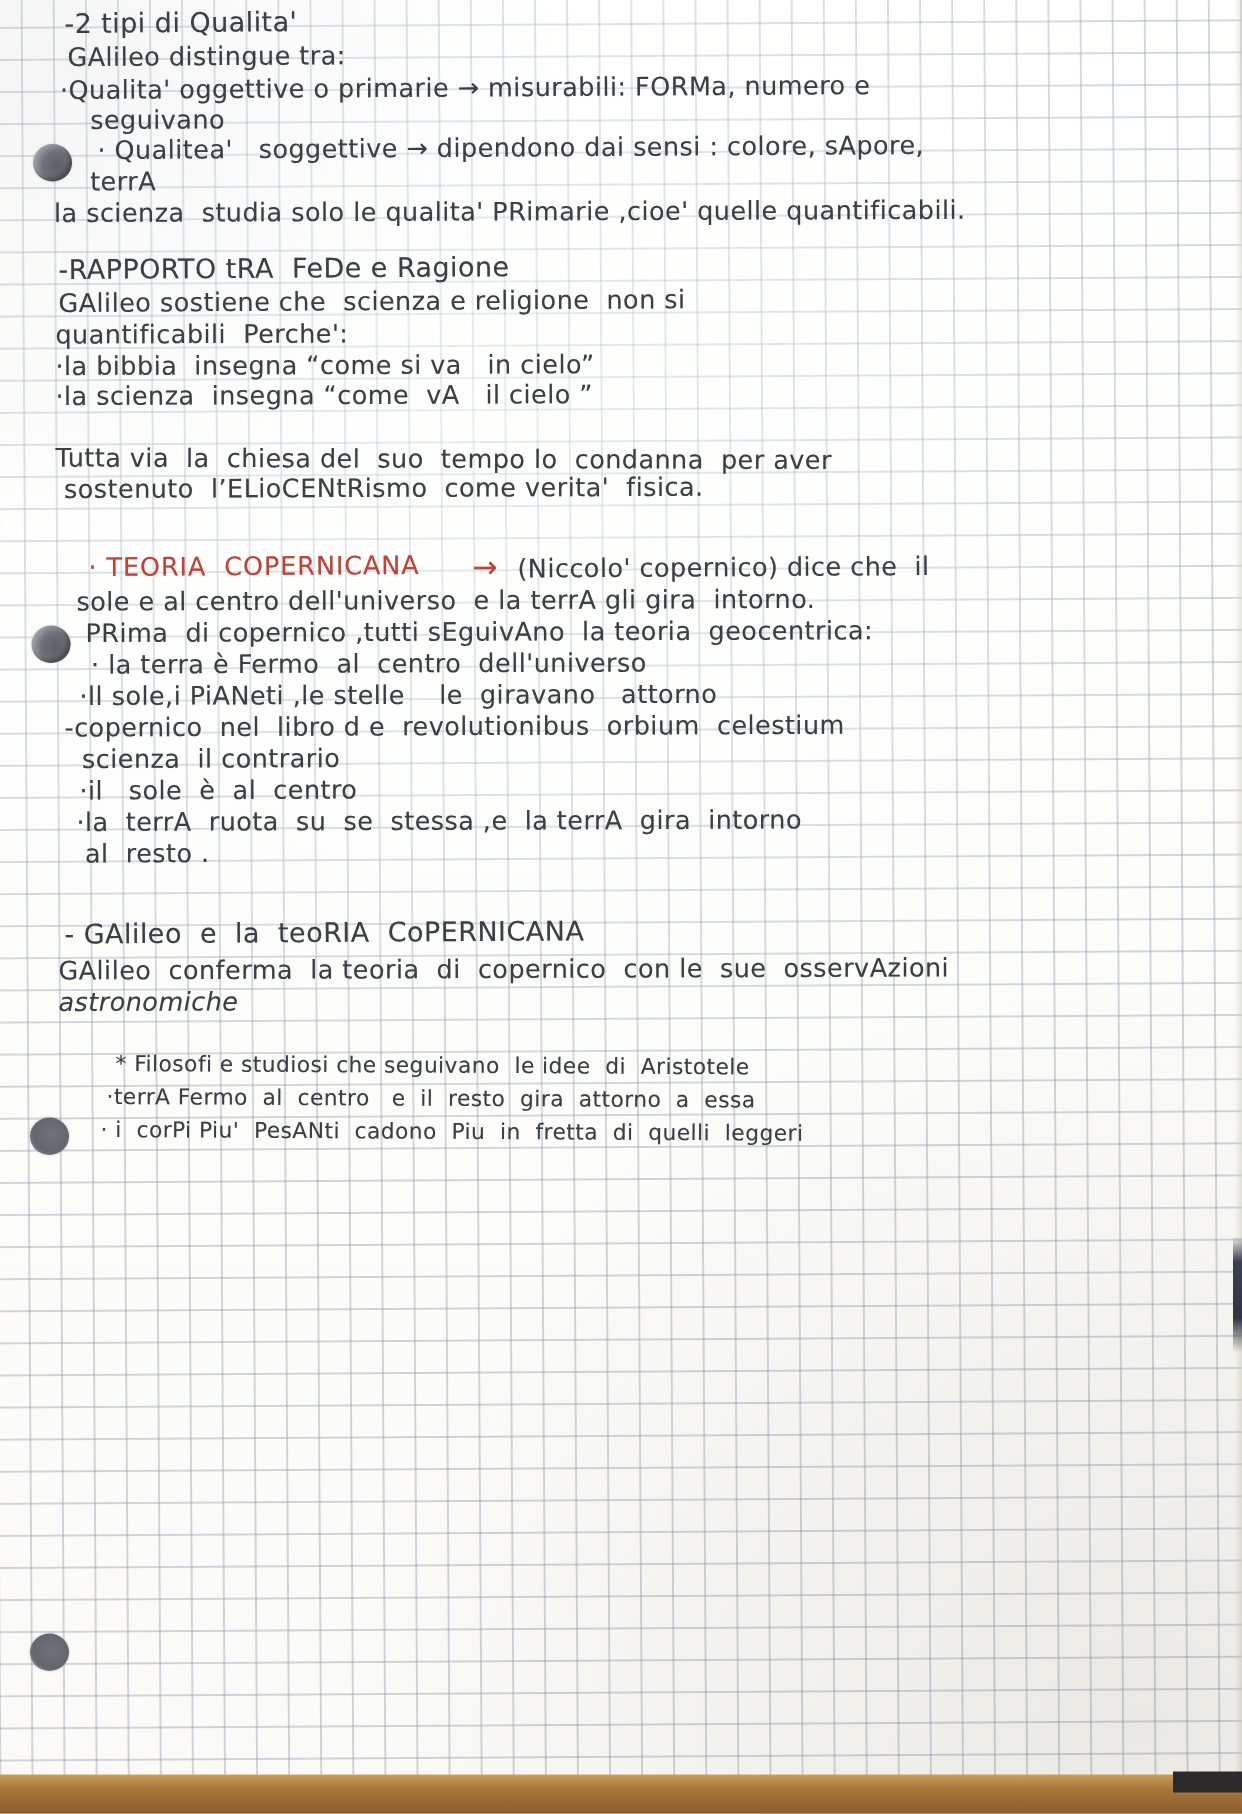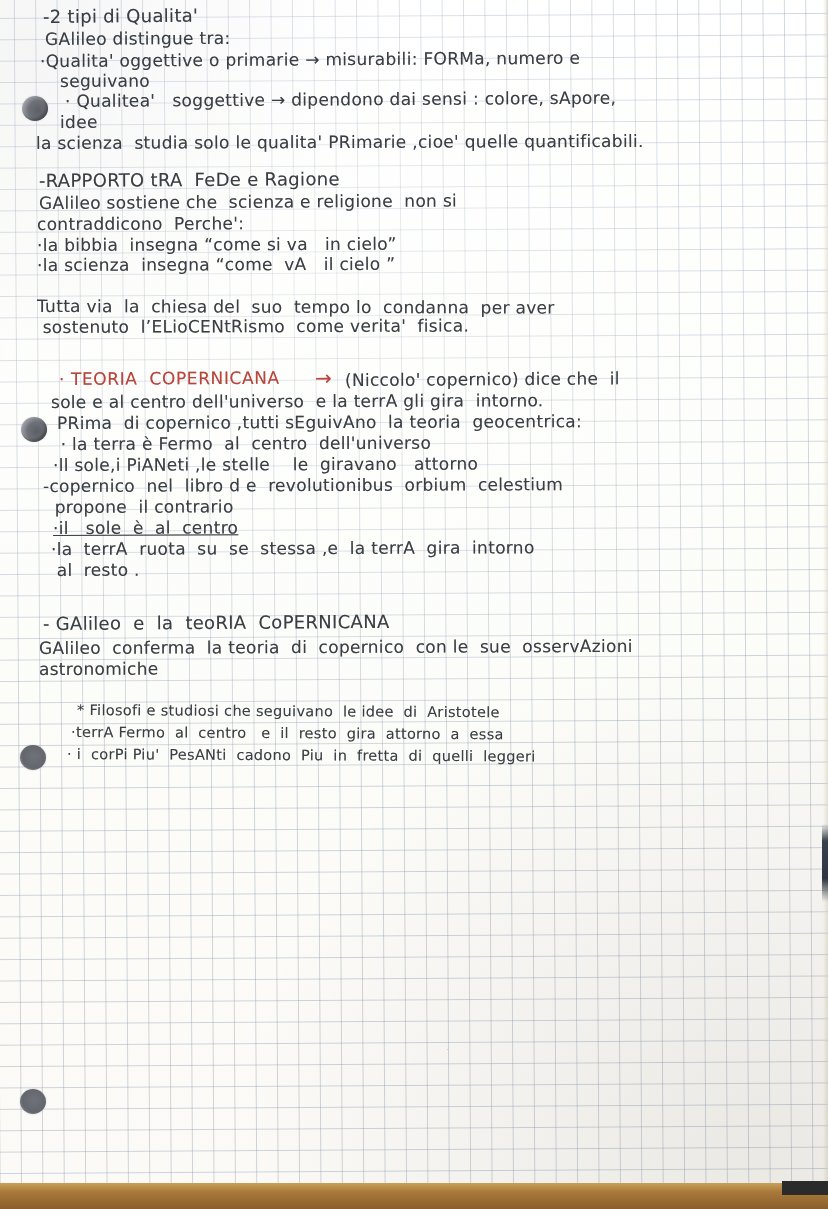--- a/index.html
+++ b/index.html
@@ -145,48 +145,48 @@
   <div class="hole flat" style="left:20px; top:745px;"></div>
   <div class="hole flat" style="left:20px; top:1089px;"></div>
 
   <div id="ink">
 
     <div class="hw l r1" style="left:28px; top:8px;  font-size:18px;">-2 tipi di Qualita'</div>
     <div class="hw l r2" style="left:30px; top:30px;">GAlileo distingue tra:</div>
     <div class="hw l r2" style="left:25px; top:52px;">·Qualita' oggettive o primarie → misurabili: FORMa, numero e</div>
     <div class="hw l r3" style="left:28px; top:72px;">   seguivano</div>
     <div class="hw l r2" style="left:50px; top:92px;">· Qualitea'   soggettive → dipendono dai sensi : colore, sApore,</div>
-    <div class="hw l r3" style="left:28px; top:113px;">   idee</div>
+    <div class="hw l r3" style="left:28px; top:113px;">   terrA</div>
     <div class="hw l r3" style="left:21px; top:134px;">la scienza  studia solo le qualita' PRimarie ,cioe' quelle quantificabili.</div>
 
     <div class="hw l r2" style="left:24px; top:172px; font-size:18px;">-RAPPORTO tRA  FeDe e Ragione</div>
     <div class="hw l r2" style="left:24px; top:194px;">GAlileo sostiene che  scienza e religione  non si</div>
-    <div class="hw l r3" style="left:22px; top:215px;">contraddicono  Perche':</div>
+    <div class="hw l r3" style="left:22px; top:215px;">quantificabili  Perche':</div>
     <div class="hw l r3" style="left:22px; top:236px;">·la bibbia  insegna “come si va   in cielo”</div>
     <div class="hw l r3" style="left:22px; top:256px;">·la scienza  insegna “come  vA   il cielo ”</div>
     <div class="hw l r4" style="left:22px; top:297px;">Tutta via  la  chiesa del  suo  tempo lo  condanna  per aver</div>
     <div class="hw l r3" style="left:22px; top:318px;"> sostenuto  l’ELioCENtRismo  come verita'  fisica.</div>
 
     <div class="hw l r2 red caps" style="left:44px; top:370px;">· TEORIA  COPERNICANA</div>
     <div class="hw l r2 red" style="left:300px; top:369px; font-size:20px;">→</div>
     <div class="hw l r2" style="left:330px; top:371px;">(Niccolo' copernico) dice che  il</div>
 
     <div class="hw l r3" style="left:36px; top:393px;">sole e al centro dell'universo  e la terrA gli gira  intorno.</div>
     <div class="hw l r3" style="left:42px; top:414px;">PRima  di copernico ,tutti sEguivAno  la teoria  geocentrica:</div>
     <div class="hw l r3" style="left:40px; top:435px;"> · la terra è Fermo  al  centro  dell'universo</div>
     <div class="hw l r3" style="left:38px; top:456px;">·ll sole,i PiANeti ,le stelle    le  giravano   attorno</div>
     <div class="hw l r3" style="left:28px; top:477px;">-copernico  nel  libro d e  revolutionibus  orbium  celestium</div>
-    <div class="hw l r3" style="left:34px; top:498px;"> propone  il contrario</div>
-    <div class="hw l r3" style="left:38px; top:519px;text-decoration:underline;">·il   sole  è  al  centro</div>
+    <div class="hw l r3" style="left:34px; top:498px;"> scienza  il contrario</div>
+    <div class="hw l r3" style="left:38px; top:519px;">·il   sole  è  al  centro</div>
     <div class="hw l r3" style="left:36px; top:540px;">·la  terrA  ruota  su  se  stessa ,e  la terrA  gira  intorno</div>
     <div class="hw l r3" style="left:36px; top:561px;"> al  resto .</div>
 
     <div class="hw l r2" style="left:28px; top:615px; font-size:18px;">- GAlileo  e  la  teoRIA  CoPERNICANA</div>
     <div class="hw l r3" style="left:24px; top:639px;">GAlileo  conferma  la teoria  di  copernico  con le  sue  osservAzioni</div>
-    <div class="hw l r3" style="left:24px; top:660px;">astronomiche</div>
+    <div class="hw l r3" style="left:24px; top:660px;font-style:italic;">astronomiche</div>
 
     <div class="hw r6" style="left:62px; top:702px; font-size:14.5px;">* Filosofi e studiosi che seguivano  le idee  di  Aristotele</div>
     <div class="hw r6" style="left:56px; top:724px; font-size:14.5px;">·terrA Fermo  al  centro   e  il  resto  gira  attorno  a  essa</div>
     <div class="hw r6" style="left:52px; top:746px; font-size:14.5px;">· i  corPi Piu'  PesANti  cadono  Piu  in  fretta  di  quelli  leggeri</div>
 
   </div>
 
   <div id="lighting"></div>
   <div id="desk"></div>
   <div id="desk-dark"></div>

